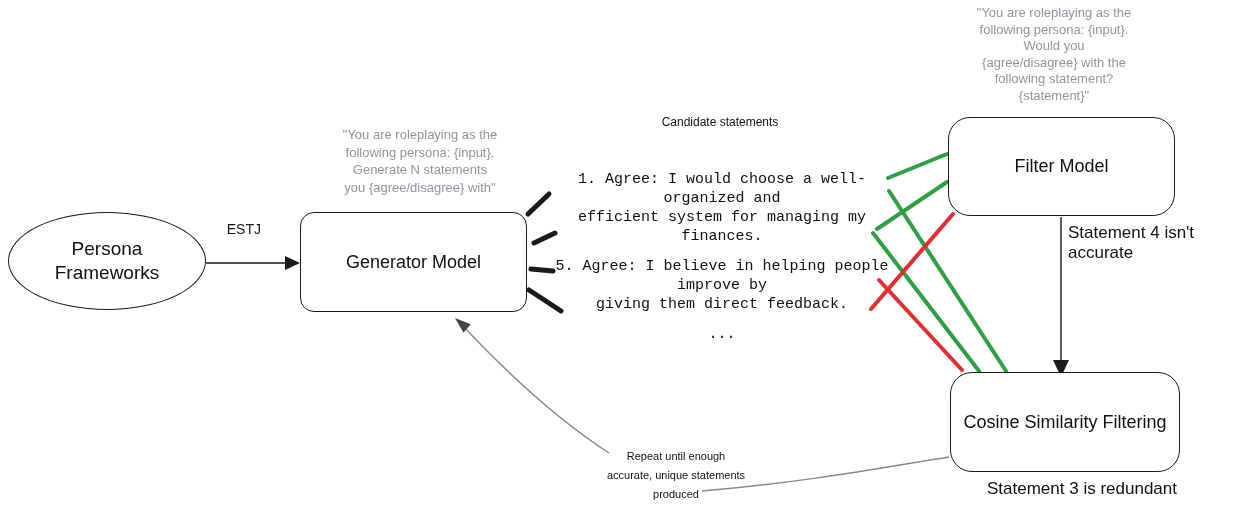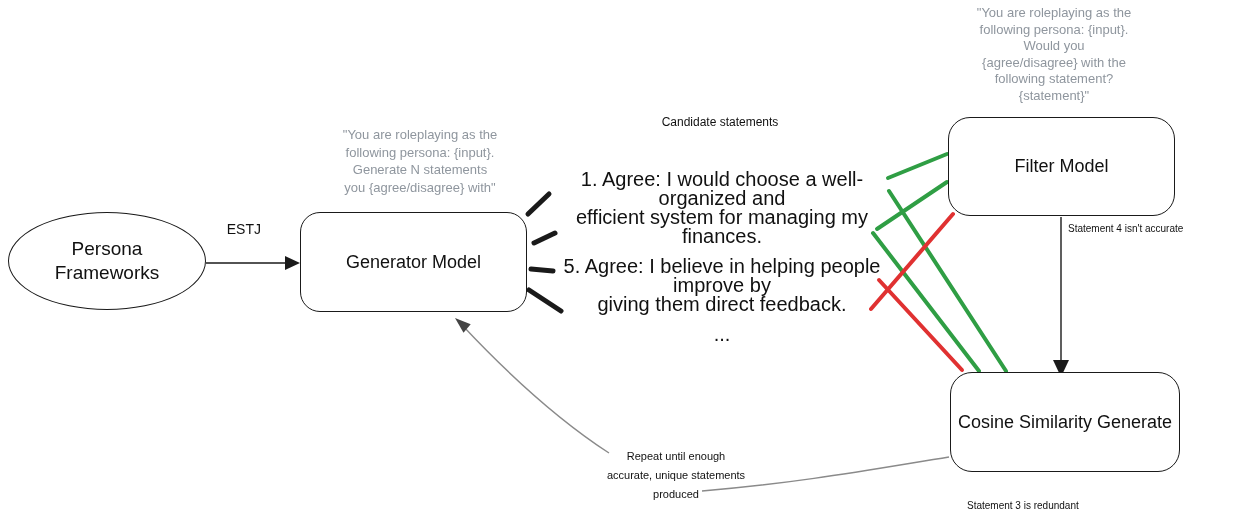--- a/index.html
+++ b/index.html
@@ -29,27 +29,28 @@
     position:absolute;z-index:2;
     font-size:13px;line-height:16.5px;
     text-align:center;white-space:pre-line;
   }
   .heading{
     position:absolute;z-index:2;
     font-size:12px;text-align:center;
   }
   .stm-list{position:absolute;z-index:2;left:548px;top:170px;width:348px;}
   .stm{
-    font-size:20px;line-height:19px;
+    font-size:15px;line-height:19px;
     text-align:center;white-space:pre-line;
     margin-bottom:11px;
+    font-family:Liberation Mono, monospace;
   }
   .small-note{
     position:absolute;z-index:2;
-    font-size:10px;
+    font-size:17px;
   }
   .repeat-note{
     position:absolute;z-index:2;
     left:545px;top:447px;width:262px;
     font-size:11px;line-height:19px;
     text-align:center;white-space:pre-line;
   }
   .estj{
     position:absolute;z-index:2;
     left:213px;top:221px;width:48px;
@@ -88,21 +89,21 @@
     <polygon points="455,318 463.5,332.7 470.7,324.3" fill="#444444"></polygon>
   </svg>
 
   <div class="node ellipse pre" style="left:8px;top:212px;width:198px;height:98px;">
     <span class="pre">Persona
 Frameworks</span>
   </div>
 
   <div class="estj">ESTJ</div>
 
-  <div class="node rounded" style="left:300px;top:212px;width:227px;height:100px;border-radius:20px;">
+  <div class="node rounded" style="left:300px;top:212px;width:227px;height:100px;border-radius:14px;">
     <span>Generator Model</span>
   </div>
 
   <div class="prompt" style="left: 313px; top: 126px; width: 214px; line-height: 17.5px; color: rgb(143, 150, 158);">"You are roleplaying as the
 following persona: {input}.
 Generate N statements
 you {agree/disagree} with"</div>
 
   <div class="heading" style="left:560px;top:115px;width:320px;">Candidate statements</div>
 
@@ -121,22 +122,22 @@
   <div class="prompt" style="left: 935px; top: 5px; width: 238px; color: rgb(143, 150, 158);">"You are roleplaying as the
 following persona: {input}.
 Would you
 {agree/disagree} with the
 following statement?
 {statement}"</div>
 
   <div class="small-note" style="left:1068px;top:223px;">Statement 4 isn't accurate</div>
 
   <div class="node rounded" style="left:950px;top:372px;width:230px;height:100px;">
-    <span>Cosine Similarity Generate</span>
+    <span>Cosine Similarity Filtering</span>
   </div>
 
-  <div class="small-note" style="left:967px;top:479px;width:230px;margin-top:21px;">Statement 3 is redundant</div>
+  <div class="small-note" style="left:967px;top:479px;width:230px;text-align:center;">Statement 3 is redundant</div>
 
   <div class="repeat-note">Repeat until enough
 accurate, unique statements
 produced</div>
 
 </div>
 
 </body></html>

